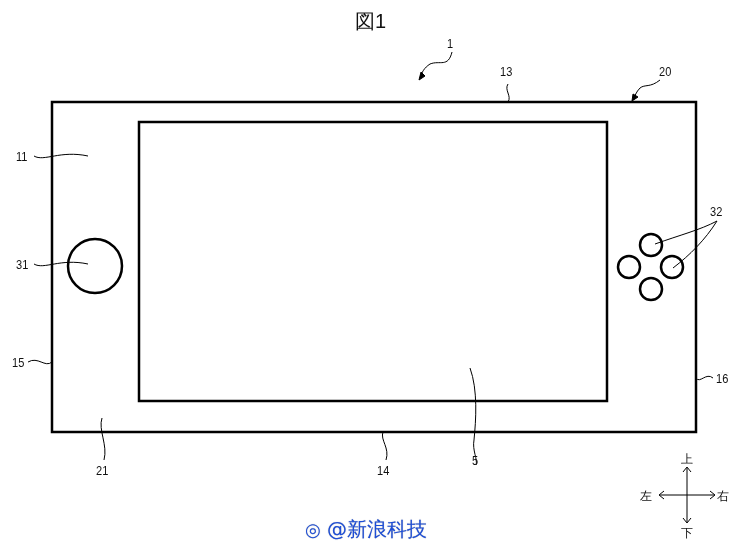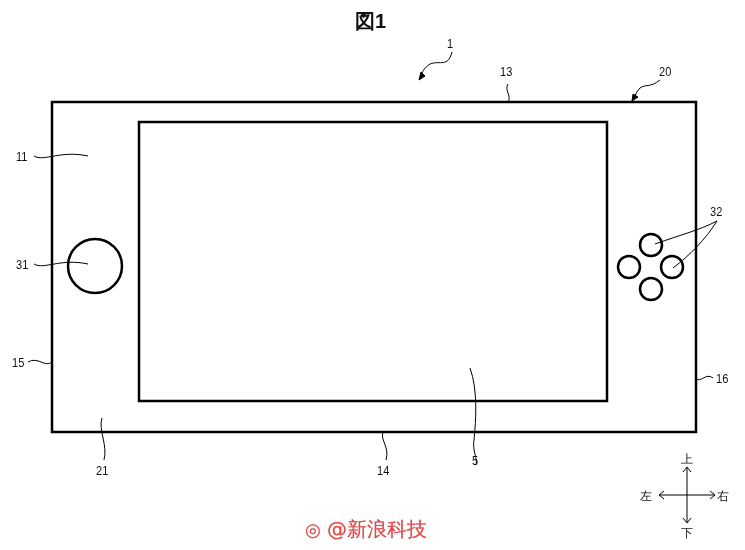--- a/index.html
+++ b/index.html
@@ -1,21 +1,21 @@
 <!DOCTYPE html>
 <html><head>
 <meta charset="utf-8">
 <style>
   html,body{margin:0;padding:0;background:#fff;}
   body{width:745px;height:550px;position:relative;overflow:hidden;font-family:"Liberation Sans","DejaVu Sans",sans-serif;}
   svg{position:absolute;left:0;top:0;}
-  .title{position:absolute;left:355px;top:8px;font-size:20px;font-weight:bold;color:#111;}
+  .title{position:absolute;left:355px;top:8px;font-size:20px;font-weight:normal;color:#111;}
   .lbl{position:absolute;font-size:13px;color:#111;transform:scaleX(0.85);transform-origin:left top;}
   .cjk{position:absolute;font-size:12px;color:#111;font-family:"DejaVu Sans",sans-serif;}
-  .wm{position:absolute;left:305px;top:516px;font-size:20px;color:#ef4444;font-family:"DejaVu Sans",sans-serif;text-shadow:0 0 1px #aaa;}
+  .wm{position:absolute;left:305px;top:516px;font-size:20px;color:#1d4ed8;font-family:"DejaVu Sans",sans-serif;text-shadow:0 0 1px #aaa;}
 </style>
 </head>
 <body>
 
 <div class="title">図1</div>
 
 <svg width="745" height="550" viewBox="0 0 745 550">
 
   <rect x="52" y="102" width="644" height="330" fill="none" stroke="#000" stroke-width="2.5"></rect>
 

